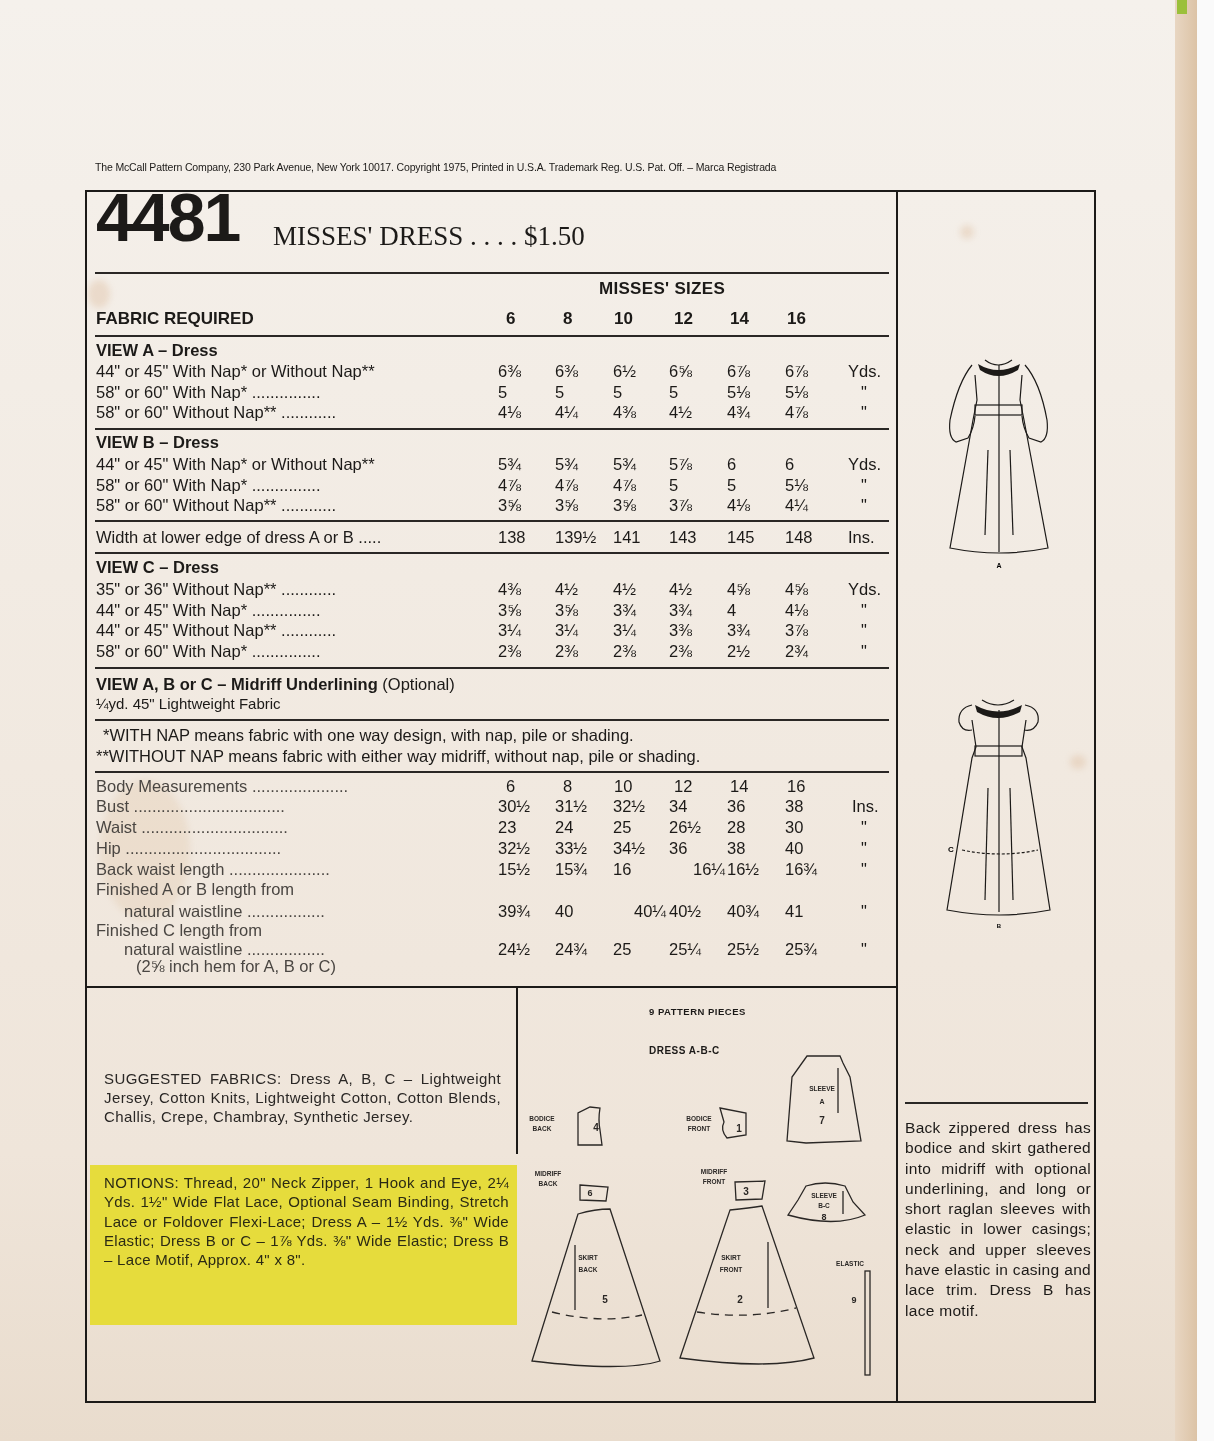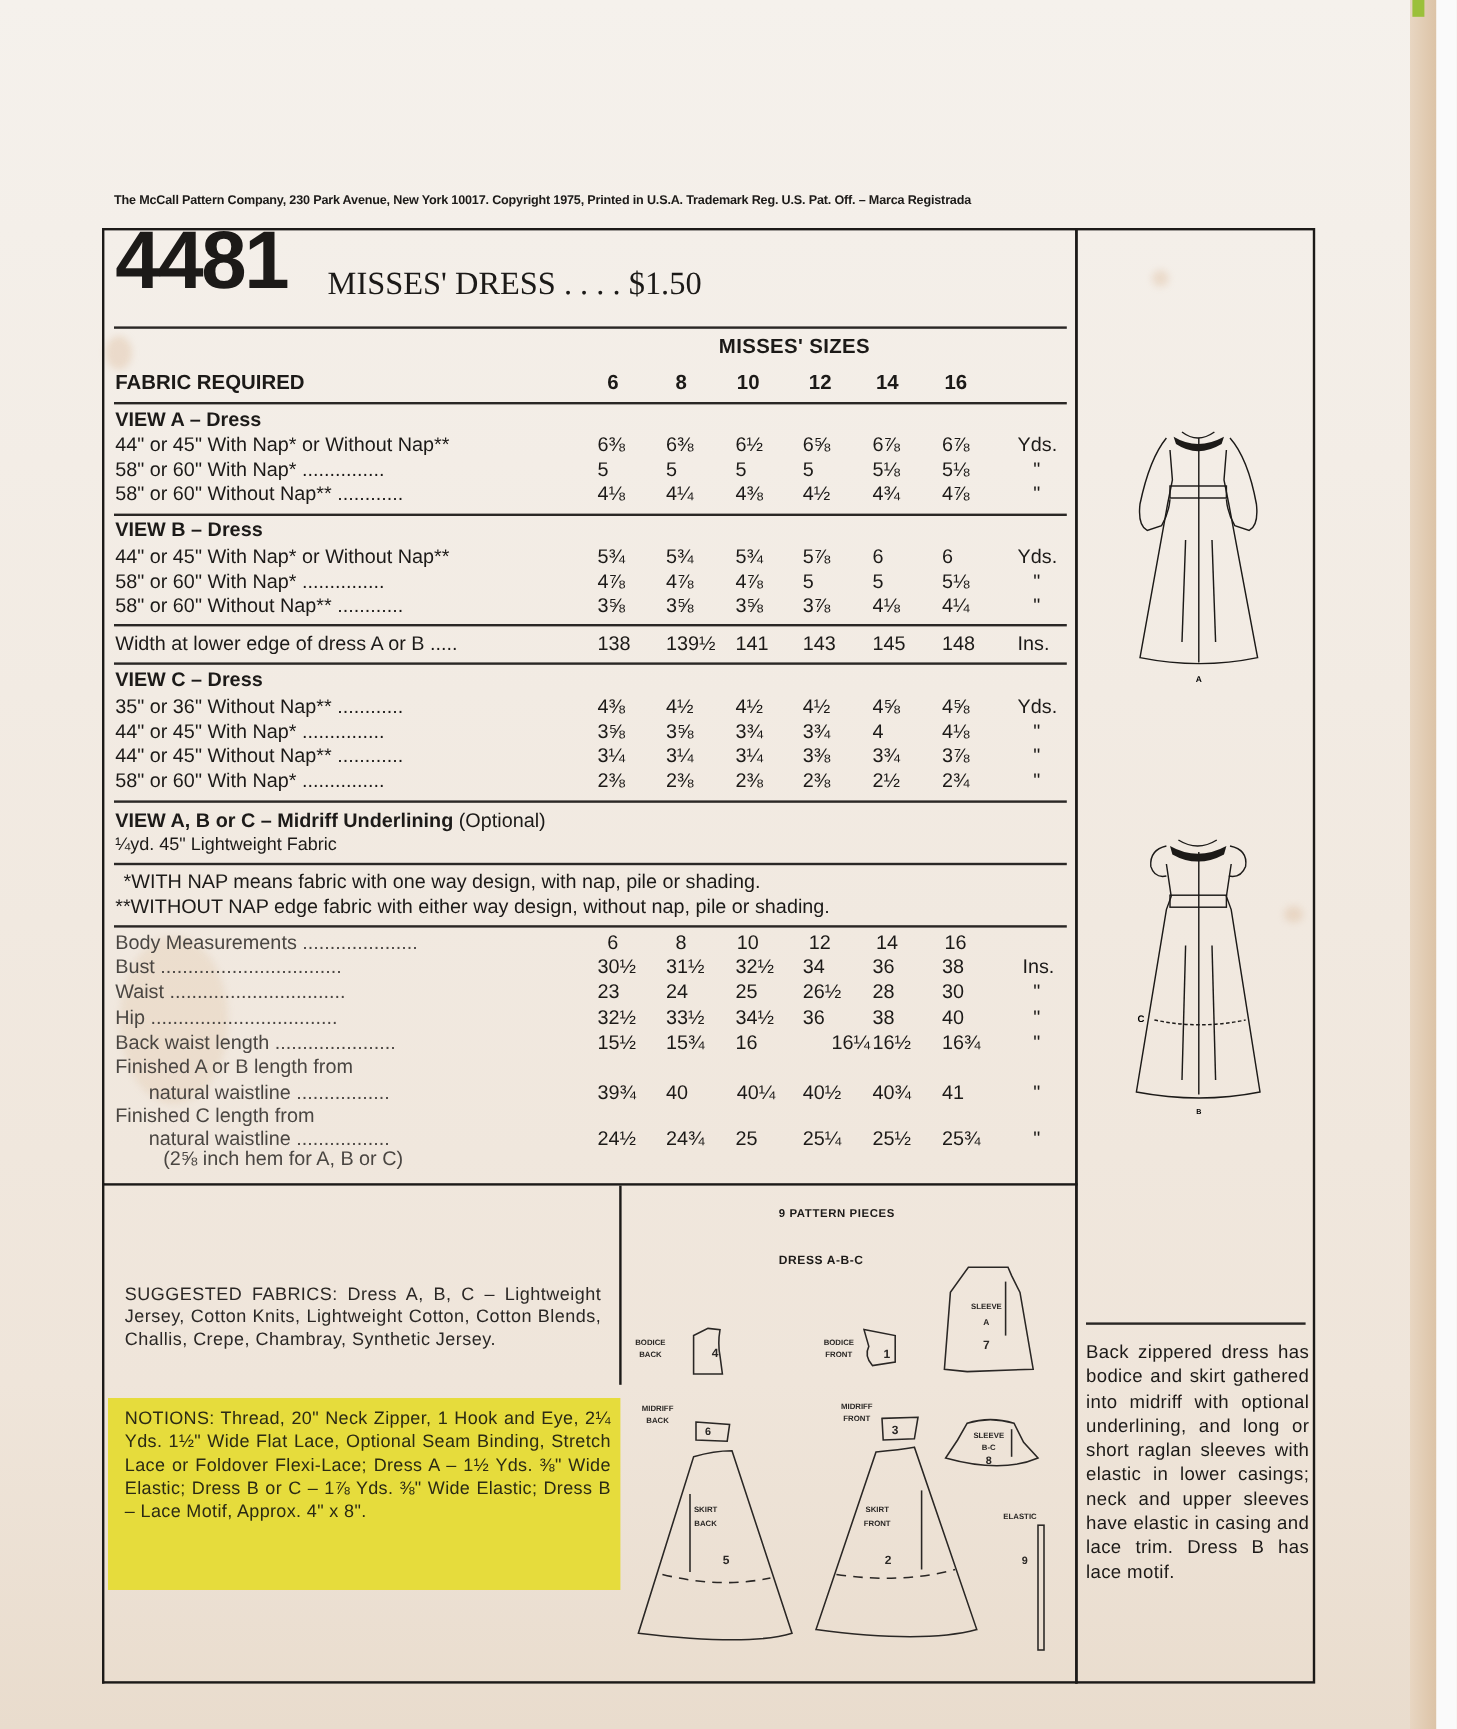--- a/index.html
+++ b/index.html
@@ -15,21 +15,21 @@
   .paper-edge {
     position: absolute; left: 1175px; top: 0; width: 22px; height: 1441px;
     background: linear-gradient(90deg, #e8d6c2, #dcc3a6);
   }
   .bg-right { position: absolute; left: 1197px; top: 0; width: 17px; height: 1441px; background: #fafafa; }
   .green-corner { position: absolute; left: 1177px; top: 0; width: 10px; height: 14px; background: #9bc03a; }
   .stain { position: absolute; border-radius: 50%; background: rgba(205,150,100,0.22); filter: blur(3px); }
 
   .copyright {
     position: absolute; left: 95px; top: 161px; width: 1000px;
-    font-size: 10.5px; font-weight: bold; white-space: nowrap; letter-spacing: -0.15px;
+    font-size: 10.5px; font-weight: normal; white-space: nowrap; letter-spacing: -0.15px;
   }
   .frame { position: absolute; border: 2px solid #1c1a18; box-sizing: border-box; }
   .hline { position: absolute; height: 2px; background: #2a2725; }
   .vline { position: absolute; width: 2px; background: #1c1a18; }
 
   .pattern-num {
     position: absolute; left: 96px; top: 183px; font-size: 68px; font-weight: bold;
     letter-spacing: -2px; line-height: 1;
   }
   .title {
@@ -225,21 +225,21 @@
   <span class="lbl"><b>VIEW A, B or C – Midriff Underlining</b><span> (Optional)</span></span>
 </div>
 <div class="row" style="top:694px;font-size:15px;">
   <span class="lbl">¼yd. 45" Lightweight Fabric</span>
 </div>
 <div class="hline" style="left:95px;top:719px;width:794px;"></div>
 <div class="row" style="top:725px;left:103px;">
   <span class="lbl">*WITH NAP means fabric with one way design, with nap, pile or shading.</span>
 </div>
 <div class="row" style="top:746px;left:96px;">
-  <span class="lbl">**WITHOUT NAP edge fabric with either way design, without nap, pile or shading.</span>
+  <span class="lbl">**WITHOUT NAP means fabric with either way midriff, without nap, pile or shading.</span>
 </div>
 <div class="hline" style="left:95px;top:771px;width:794px;"></div>
 
 <div class="row" style="top:776px;">
   <span class="lbl dim">Body Measurements .....................</span>
   <span class="cell" style="left:410px">6</span>
   <span class="cell" style="left:467px">8</span>
   <span class="cell" style="left:518px">10</span>
   <span class="cell" style="left:578px">12</span>
   <span class="cell" style="left:634px">14</span>
@@ -285,21 +285,21 @@
   <span class="cell" style="left:689px">16¾</span>
   <span class="unit q">"</span>
 </div>
 <div class="row" style="top:879px;">
   <span class="lbl dim">Finished A or B length from</span>
 </div>
 <div class="row" style="top:901px;">
   <span class="lbl dim" style="left:28px">natural waistline .................</span>
   <span class="cell" style="left:402px">39¾</span>
   <span class="cell" style="left:459px">40</span>
-  <span class="cell" style="left:518px">40¼</span>
+  <span class="cell" style="left:538px">40¼</span>
   <span class="cell" style="left:573px">40½</span>
   <span class="cell" style="left:631px">40¾</span>
   <span class="cell" style="left:689px">41</span>
   <span class="unit q">"</span>
 </div>
 <div class="row" style="top:920px;">
   <span class="lbl dim">Finished C length from</span>
 </div>
 <div class="row" style="top:939px;">
   <span class="lbl dim" style="left:28px">natural waistline .................</span>

